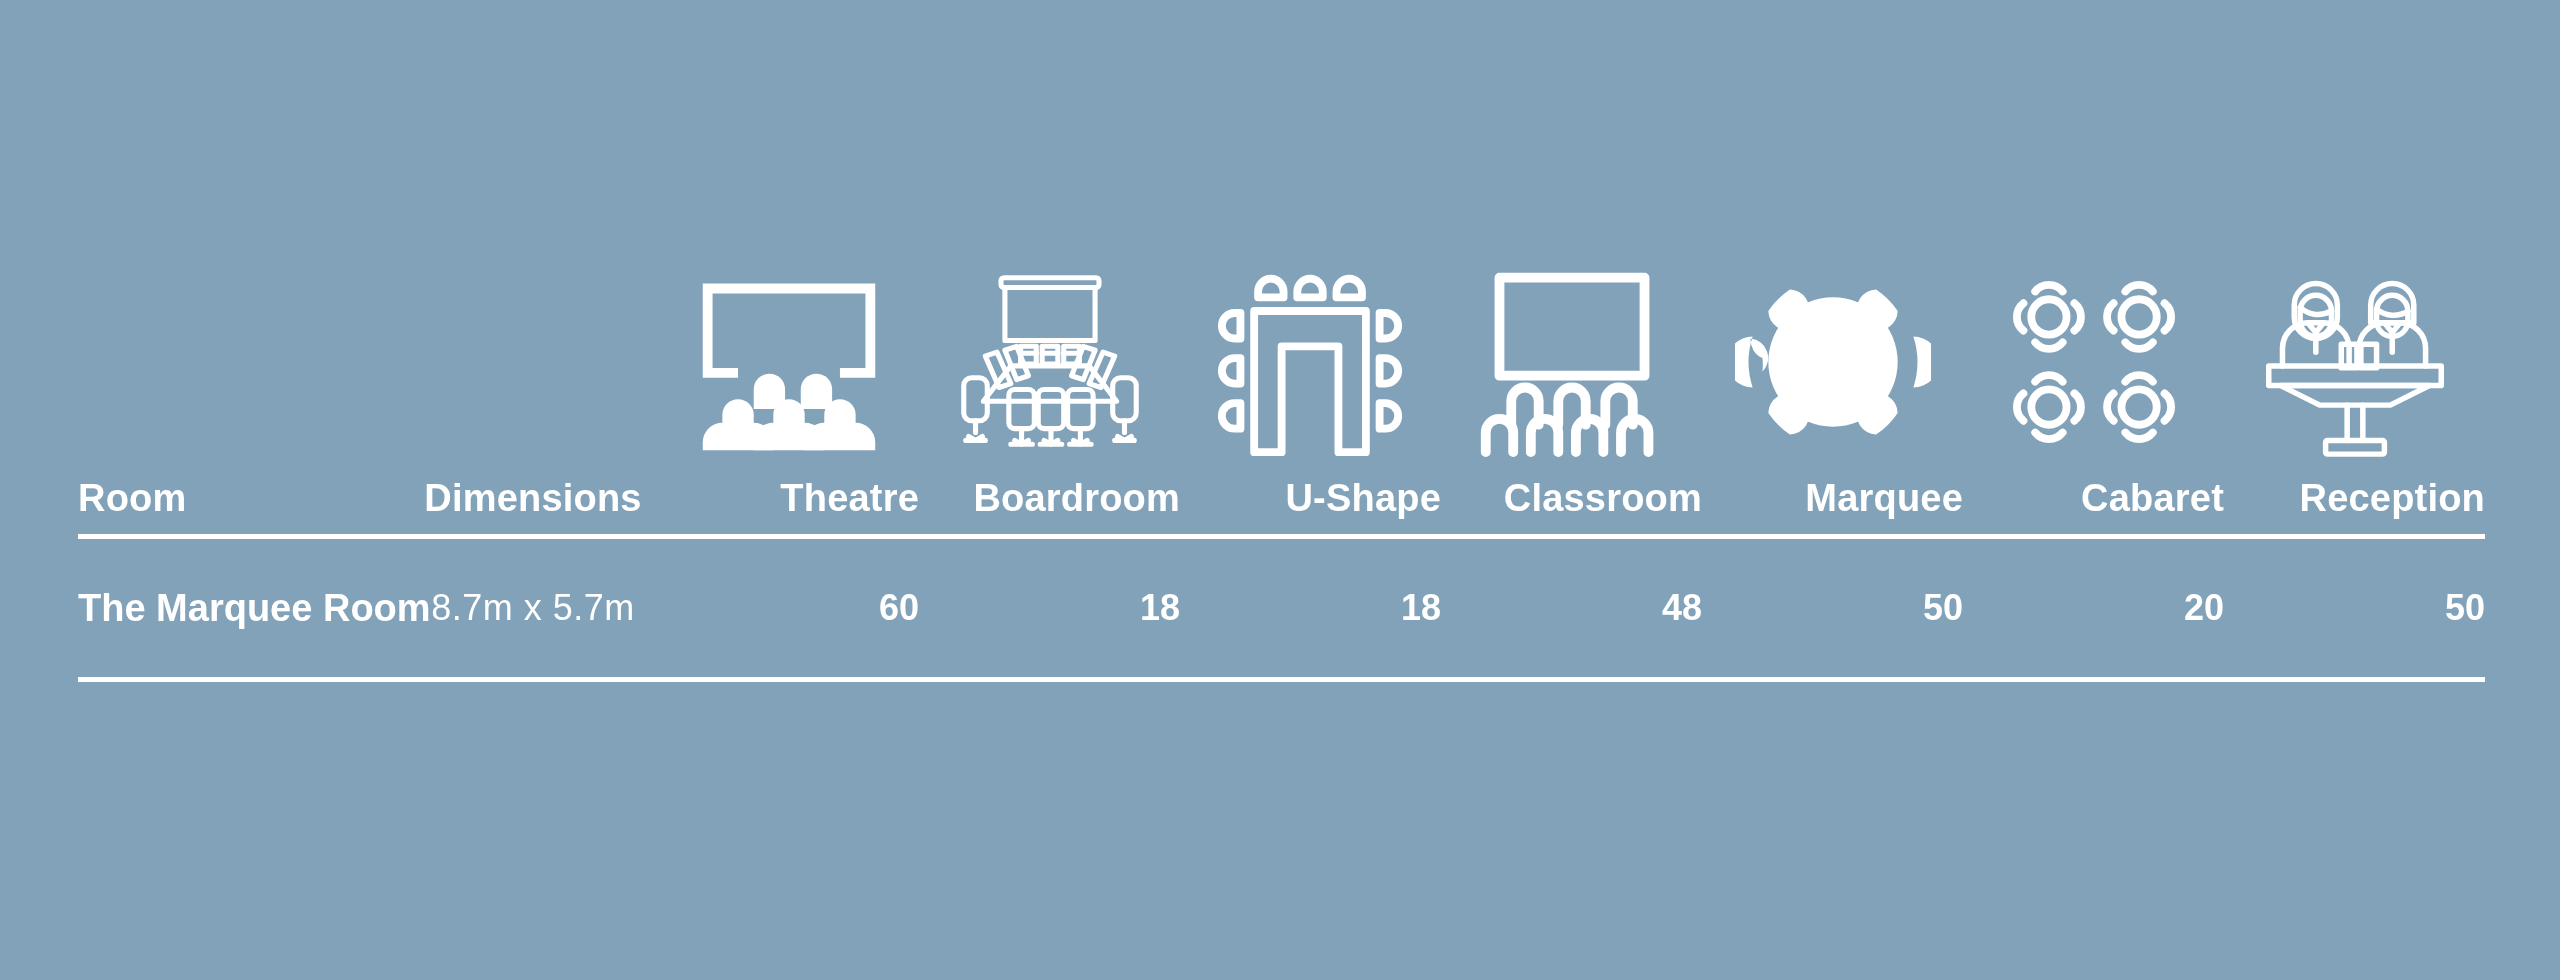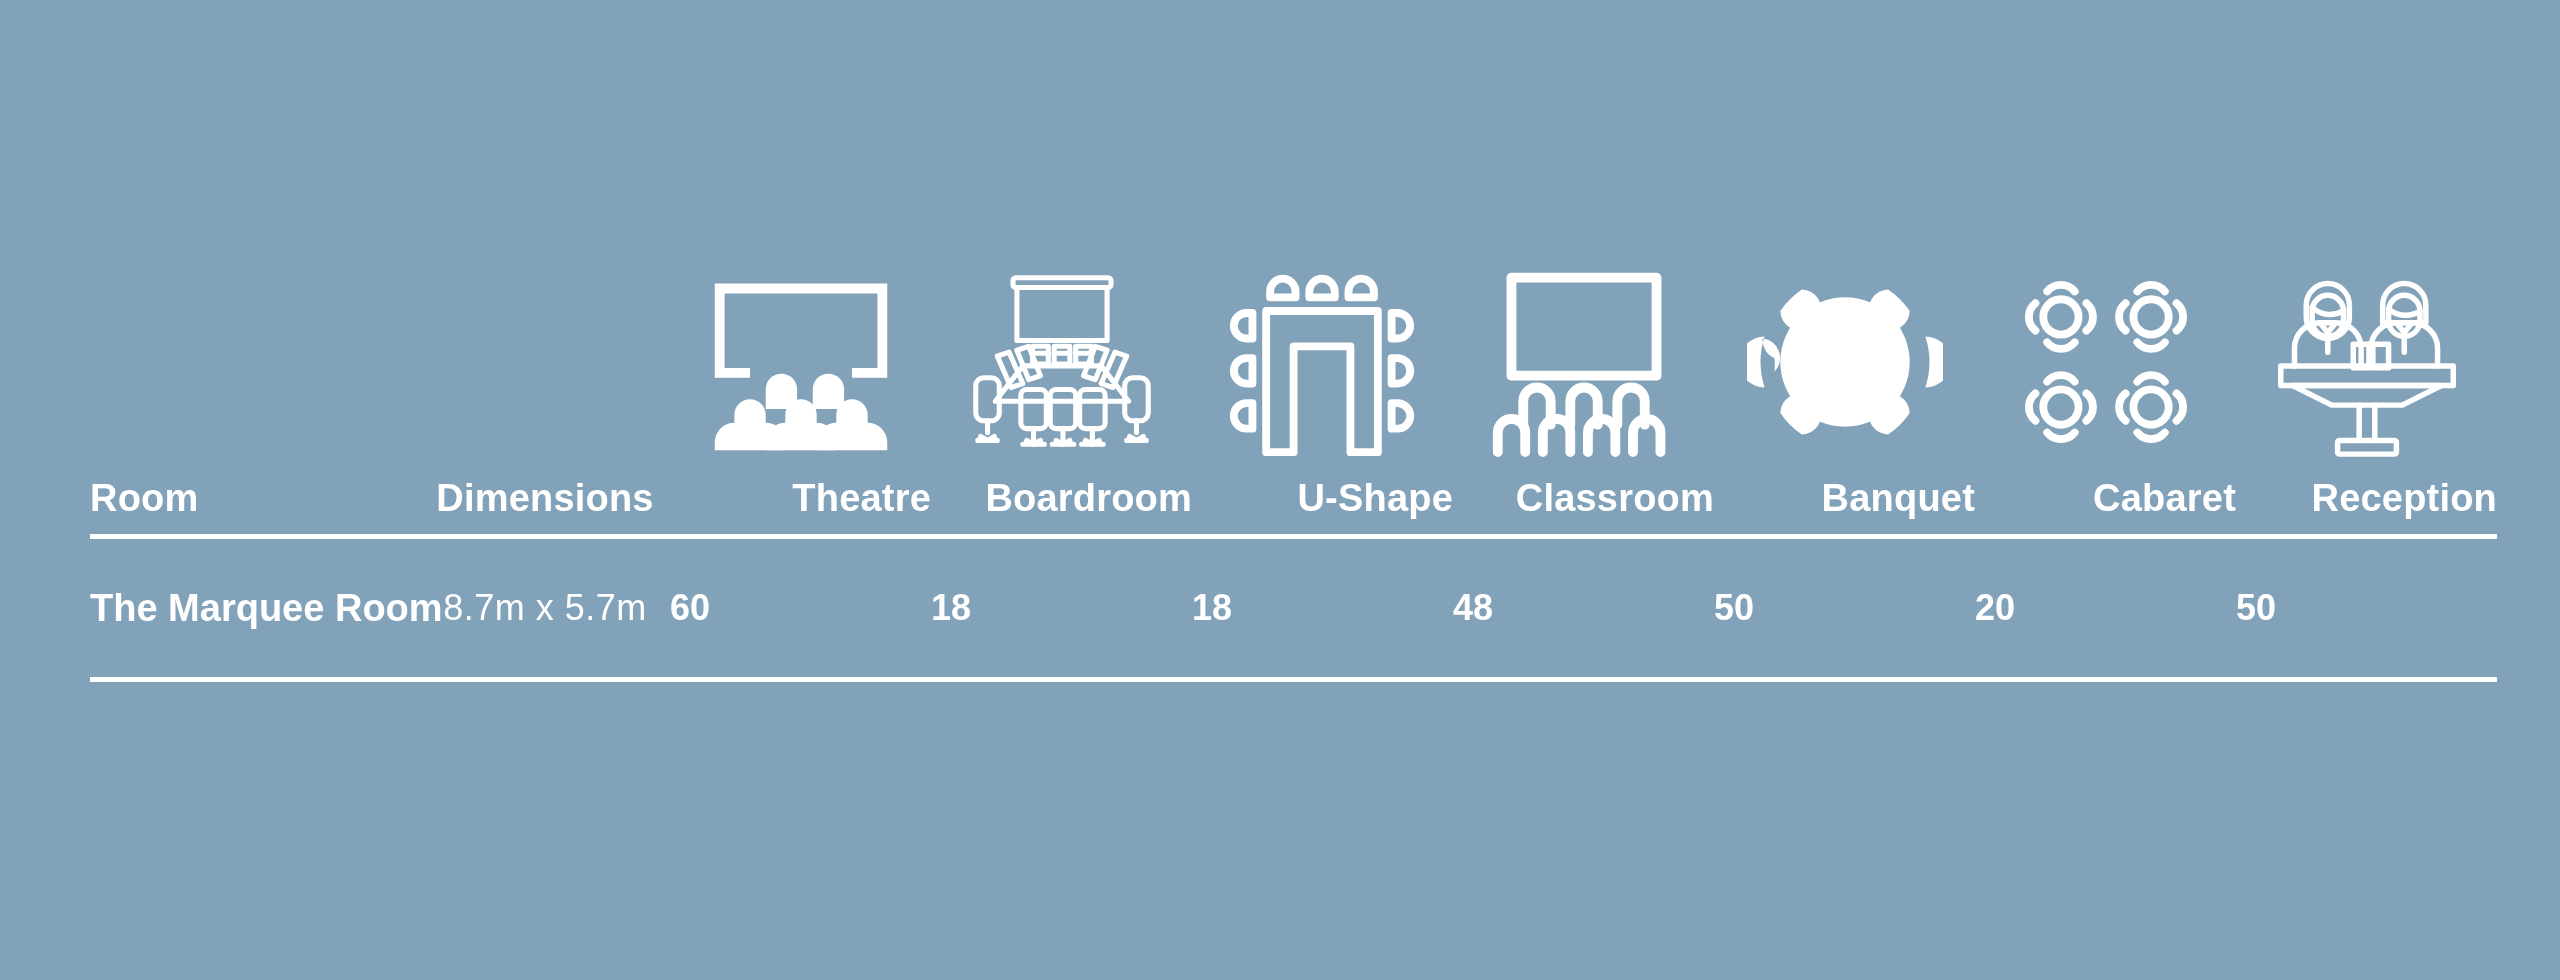--- a/index.html
+++ b/index.html
@@ -10,21 +10,21 @@
     width: 2560px;
     height: 980px;
     background: #82a2b9;
     font-family: "Liberation Sans", sans-serif;
     overflow: hidden;
     -webkit-font-smoothing: antialiased;
   }
 
   #capacity-chart {
     position: absolute;
-    left: 90px;
+    left: 78px;
     top: 0;
     width: 2406px;
     height: 980px;
   }
 
   
   table.cap-table {
     position: absolute;
     left: 0;
     top: 240px;
@@ -86,21 +86,21 @@
     height: 5px;
     background: #ffffff;
     width: 100%;
   }
 
   
   tr.data-row td {
     height: 138px;
     padding: 0;
     vertical-align: middle;
-    text-align: left;
+    text-align: right;
     color: #ffffff;
     font-size: 36px;
     font-weight: bold;
     white-space: nowrap;
   }
   tr.data-row td.room-cell {
     text-align: left;
     font-size: 38px;
     font-weight: bold;
   }
@@ -324,21 +324,21 @@
       </td>
     </tr>
 
     <tr class="head-row">
       <td class="room-head">Room</td>
       <td class="dim-head">Dimensions</td>
       <td>Theatre</td>
       <td>Boardroom</td>
       <td>U-Shape</td>
       <td>Classroom</td>
-      <td>Banquet</td>
+      <td>Marquee</td>
       <td>Cabaret</td>
       <td>Reception</td>
     </tr>
 
     <tr class="rule-row">
       <td colspan="9">
         <div class="rule" style="background: rgb(255, 255, 255);"></div>
       </td>
     </tr>
 

